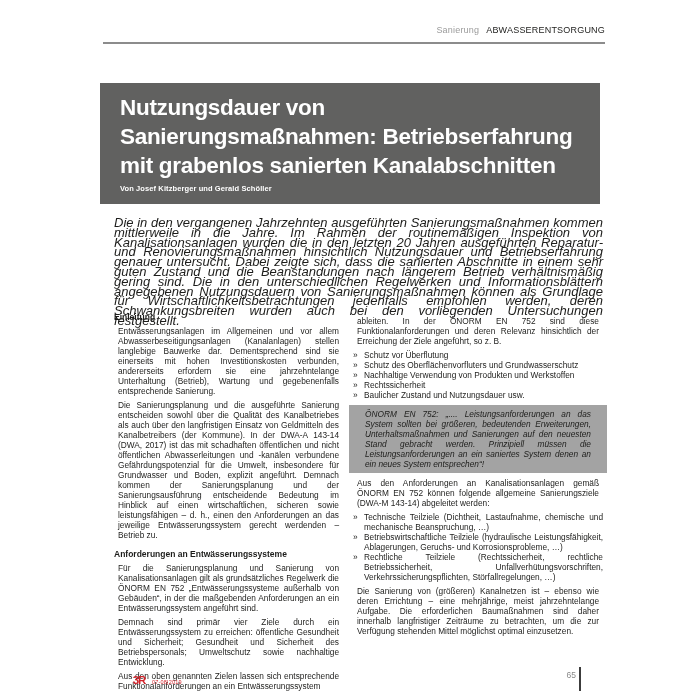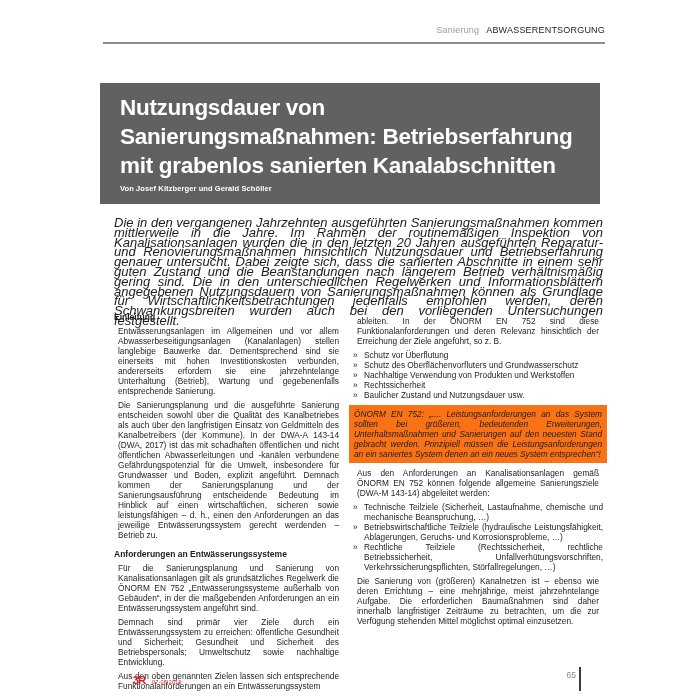--- a/index.html
+++ b/index.html
@@ -46,21 +46,21 @@
   .col-right{width:250px;}
   .col p{margin:4px;}
   .col h3{margin:0;font-size:8.5px;line-height:10px;font-weight:bold;text-align:left;}
   .col h3.spaced{margin-top:9px;}
 
   ul.bullets{list-style:none;margin:0;padding:0;text-align:justify;}
   ul.bullets li{position:relative;padding-left:11px;}
   ul.bullets li::before{content:"\00BB";position:absolute;left:0;top:0;}
 
   .quote-box{
-    background:#f97316;font-style:italic;margin:5px -4px 5px -4px;padding:4px 5px;
+    background:#a3a3a3;font-style:italic;margin:5px -4px 5px -4px;padding:4px 16px;
     text-align:justify;
   }
 
   
   .footer-logo{
     position:absolute;left:133px;top:674px;color:#d2232a;font-weight:bold;
     font-size:11px;letter-spacing:-1px;transform:scaleX(1.05);
   }
   .footer-issue{position:absolute;left:152px;top:679px;color:#d2232a;font-size:5.5px;letter-spacing:.2px;}
   .footer-pagenum{position:absolute;left:552px;top:670px;width:24px;text-align:right;color:#8a8a8a;font-size:8.5px;}
@@ -100,21 +100,21 @@
       <ul class="bullets">
         <li>Schutz vor Überflutung</li>
         <li>Schutz des Oberflächenvorfluters und Grundwasserschutz</li>
         <li>Nachhaltige Verwendung von Produkten und Werkstoffen</li>
         <li>Rechtssicherheit</li>
         <li>Baulicher Zustand und Nutzungsdauer usw.</li>
       </ul>
       <div class="quote-box">ÖNORM EN 752: „.... Leistungsanforderungen an das System sollten bei größeren, bedeutenden Erweiterungen, Unterhaltsmaßnahmen und Sanierungen auf den neuesten Stand gebracht werden. Prinzipiell müssen die Leistungsanforderungen an ein saniertes System denen an ein neues System entsprechen“!</div>
       <p>Aus den Anforderungen an Kanalisationsanlagen gemäß ÖNORM EN 752 können folgende allgemeine Sanierungsziele (DWA-M 143-14) abgeleitet werden:</p>
       <ul class="bullets">
-        <li>Technische Teilziele (Sicherheit, Lastaufnahme, chemische und mechanische Beanspruchung, …)</li>
+        <li>Technische Teilziele (Dichtheit, Lastaufnahme, chemische und mechanische Beanspruchung, …)</li>
         <li>Betriebswirtschaftliche Teilziele (hydraulische Leistungsfähigkeit, Ablagerungen, Geruchs- und Korrosionsprobleme, …)</li>
         <li>Rechtliche Teilziele (Rechtssicherheit, rechtliche Betriebssicherheit, Unfallverhütungsvorschriften, Verkehrssicherungspflichten, Störfallregelungen, …)</li>
       </ul>
       <p>Die Sanierung von (größeren) Kanalnetzen ist – ebenso wie deren Errichtung – eine mehrjährige, meist jahrzehntelange Aufgabe. Die erforderlichen Baumaßnahmen sind daher innerhalb langfristiger Zeiträume zu betrachten, um die zur Verfügung stehenden Mittel möglichst optimal einzusetzen.</p>
     </div>
 
   </div>
 
   <div class="footer-logo">3R</div>
   <div class="footer-issue">07-08|2019</div>

